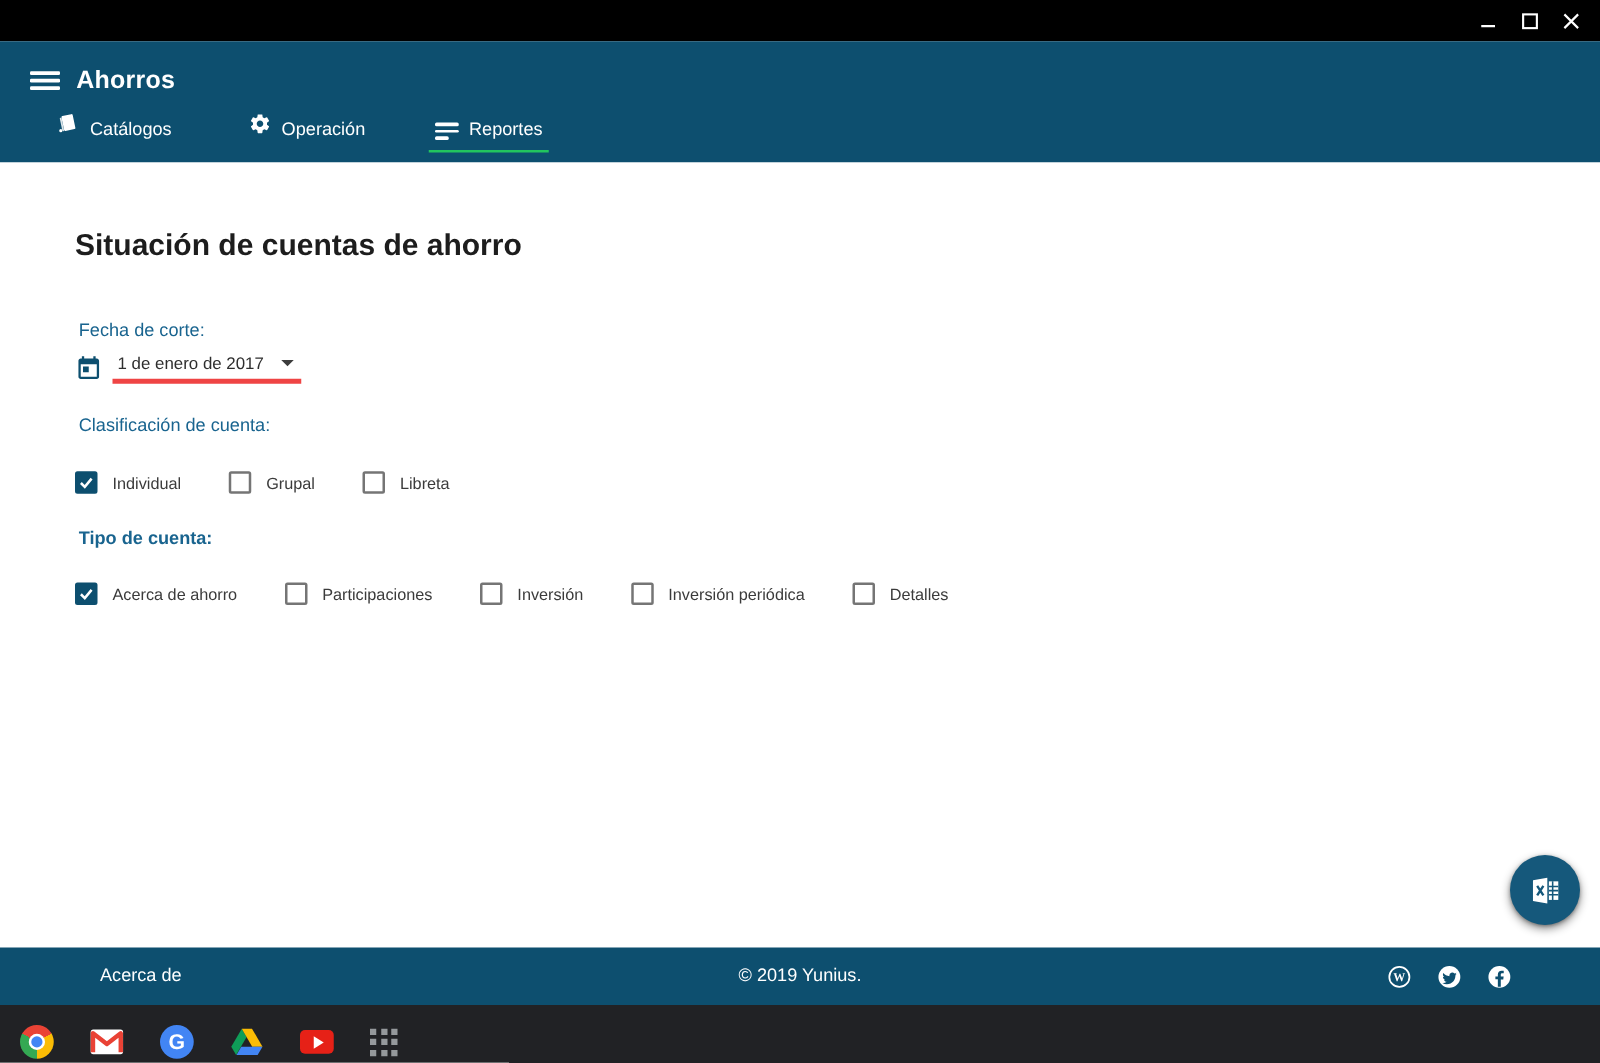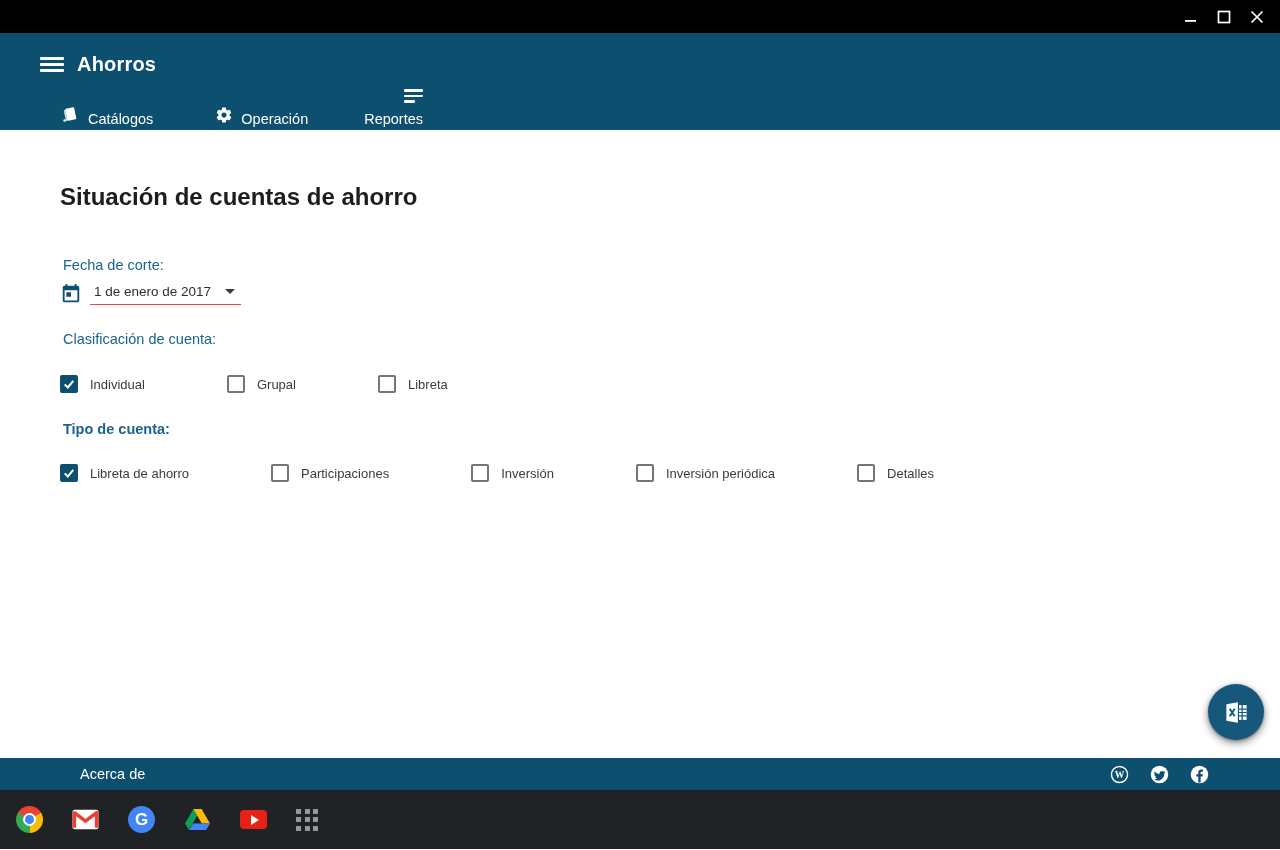--- a/index.html
+++ b/index.html
@@ -5,56 +5,56 @@
   * { margin:0; padding:0; box-sizing:border-box; }
   body { font-family:"Liberation Sans", sans-serif; background:#000; }
   .screen { position:relative; width:1280px; height:850px; overflow:hidden; background:#fff; }
 
   
   .titlebar { height:33px; background:#000; display:flex; align-items:center; justify-content:flex-end; }
   .winctl { display:flex; align-items:center; gap:19px; margin-right:16px; }
   .winbtn { width:14px; height:14px; display:flex; align-items:center; justify-content:center; cursor:default; }
 
   
-  .appbar { height:97px; background:#0d4f6f; color:#fff; padding-left:40px; }
+  .appbar { height:97px; background:#0d4f6f; color:#fff; padding-left:24px; }
   .appbar-top { display:flex; align-items:center; padding-top:20px; }
   .hamburger { width:24px; display:flex; flex-direction:column; gap:3.5px; cursor:pointer; }
   .hamburger div { height:2.6px; background:#fff; border-radius:1px; }
   .app-title { margin-left:13px; font-size:20px; font-weight:bold; letter-spacing:.2px; }
   .tabs { display:flex; align-items:flex-end; margin-top:13px; padding-left:16px; }
   .tab { display:flex; align-items:flex-end; gap:8px; padding:0 5px 8px 5px; font-size:14.5px; cursor:pointer; border-bottom:2px solid transparent; }
   .tab.t2 { margin-left:52px; }
   .tab.t3 { margin-left:46px; }
-  .tab.active { border-bottom:2px solid #e5e5e5;flex-direction:column; }
+  .tab.active { border-bottom:2px solid #22c55e; }
   .lines-icon { display:flex; flex-direction:column; gap:3px; width:19px; }
   .lines-icon i { display:block; height:2.6px; background:#fff; border-radius:1.3px; }
   .lines-icon i:nth-child(3){ width:11px; }
 
   
   .content { position:relative; height:628px; background:#fff; }
   .page-title { padding:55px 0 0 60px; font-size:24px; font-weight:bold; color:#1d1d1d; line-height:1; }
   .sec-label { margin:48px 0 0 63px; font-size:14.5px; color:#19648f; }
   .sec-label.tight { margin-top:26px; }
   .sec-label.bold { font-weight:bold; margin-top:28px; }
   .date-row { display:flex; align-items:center; margin:10px 0 0 60px; }
-  .date-field { display:flex; align-items:center; margin-left:8px; border-bottom:1px solid #ef4444; padding:0 6px 5px 4px; min-width:118px; cursor:pointer; }
+  .date-field { display:flex; align-items:center; margin-left:8px; border-bottom:4px solid #ef4444; padding:0 6px 5px 4px; min-width:118px; cursor:pointer; }
   .date-value { font-size:13.5px; color:#2e2e2e; }
   .caret { width:0; height:0; border-left:5px solid transparent; border-right:5px solid transparent; border-top:5px solid #3c3c3c; margin-left:14px; }
-  .cb-row { display:flex; align-items:flex-end; margin:28px 0 0 60px;gap:44px; }
+  .cb-row { display:flex; align-items:flex-end; margin:28px 0 0 60px; }
   .cb-row.r2 { margin-top:27px; }
   .cb-item { display:flex; align-items:center; margin-right:38px; cursor:pointer; }
   .cb { width:18px; height:18px; border:2px solid #757575; border-radius:2px; background:#fff; display:flex; align-items:center; justify-content:center; }
   .cb svg { display:none; }
   .cb.checked { background:#0d4f6f; border-color:#0d4f6f; }
   .cb.checked svg { display:block; }
   .cb-label { margin-left:12px; font-size:13px; color:#3b3b3b; }
   .fab { position:absolute; right:16px; bottom:18px; width:56px; height:56px; border-radius:50%; background:#15587b; display:flex; align-items:center; justify-content:center; box-shadow:0 3px 8px rgba(0,0,0,.45), 0 1px 3px rgba(0,0,0,.3); cursor:pointer; }
 
   
-  .footer { position:relative; height:32px; background:#0d4f6f; color:#fff; display:flex; align-items:center; font-size:14.5px; }
+  .footer { position:relative; height:46px; background:#0d4f6f; color:#fff; display:flex; align-items:center; font-size:14.5px; }
   .footer-about { margin-left:80px; cursor:pointer; }
   .footer-copy { position:absolute; left:0; right:0; text-align:center; }
   .footer-social { position:absolute; right:70px; display:flex; align-items:center; gap:19px; }
   .footer-social > div { cursor:pointer; display:flex; }
 
   
   .shelf { height:59px; background:#212225; display:flex; align-items:center; }
   .shelf-apps { display:flex; align-items:center; gap:29px; margin-left:16px; }
   .shelf-apps > div { cursor:pointer; }
   .ic-chrome { width:27px; height:27px; border-radius:50%; background:conic-gradient(from -60deg,#ea4335 0 120deg,#fbbc05 0 240deg,#34a853 0); display:flex; align-items:center; justify-content:center; }
@@ -176,21 +176,21 @@
     </div>
 
     <div class="sec-label bold">Tipo de cuenta:</div>
     <div class="cb-row r2">
       <div class="cb-item">
         <span class="cb checked">
             <svg width="14" height="14" viewBox="0 0 18 18">
               <polyline points="3.5,9.5 7.5,13.5 14.5,5" fill="none" stroke="#fff" stroke-width="2.6"></polyline>
             </svg>
           </span>
-        <span class="cb-label">Libreta de ahorro</span>
+        <span class="cb-label">Acerca de ahorro</span>
       </div>
       <div class="cb-item">
         <span class="cb"></span>
         <span class="cb-label">Participaciones</span>
       </div>
       <div class="cb-item">
         <span class="cb"></span>
         <span class="cb-label">Inversión</span>
       </div>
       <div class="cb-item">
@@ -210,20 +210,21 @@
           <path d="M6 8.6 L10.4 15.4 M10.4 8.6 L6 15.4" stroke="#15587b" stroke-width="1.7"></path>
           <rect x="14.3" y="5.4" width="6.7" height="13.2" fill="#fff"></rect>
           <path d="M14.3 9 H21 M14.3 12 H21 M14.3 15 H21 M17 5.4 V18.6" stroke="#15587b" stroke-width="1.1"></path>
         </svg>
       </span>
     </div>
   </div>
 
   <div class="footer">
     <span class="footer-about">Acerca de</span>
+    <span class="footer-copy">© 2019 Yunius.</span>
     <div class="footer-social">
       <div>
         <svg width="21" height="21" viewBox="0 0 24 24">
           <circle cx="12" cy="12" r="9.2" fill="none" stroke="#fff" stroke-width="1.6"></circle>
           <text x="12" y="16" text-anchor="middle" font-size="11" font-weight="bold" fill="#fff" font-family="Liberation Serif, serif">W</text>
         </svg>
       </div>
       <div>
         <svg width="21" height="21" viewBox="0 0 24 24">
           <circle cx="12" cy="12" r="10" fill="#fff"></circle>

